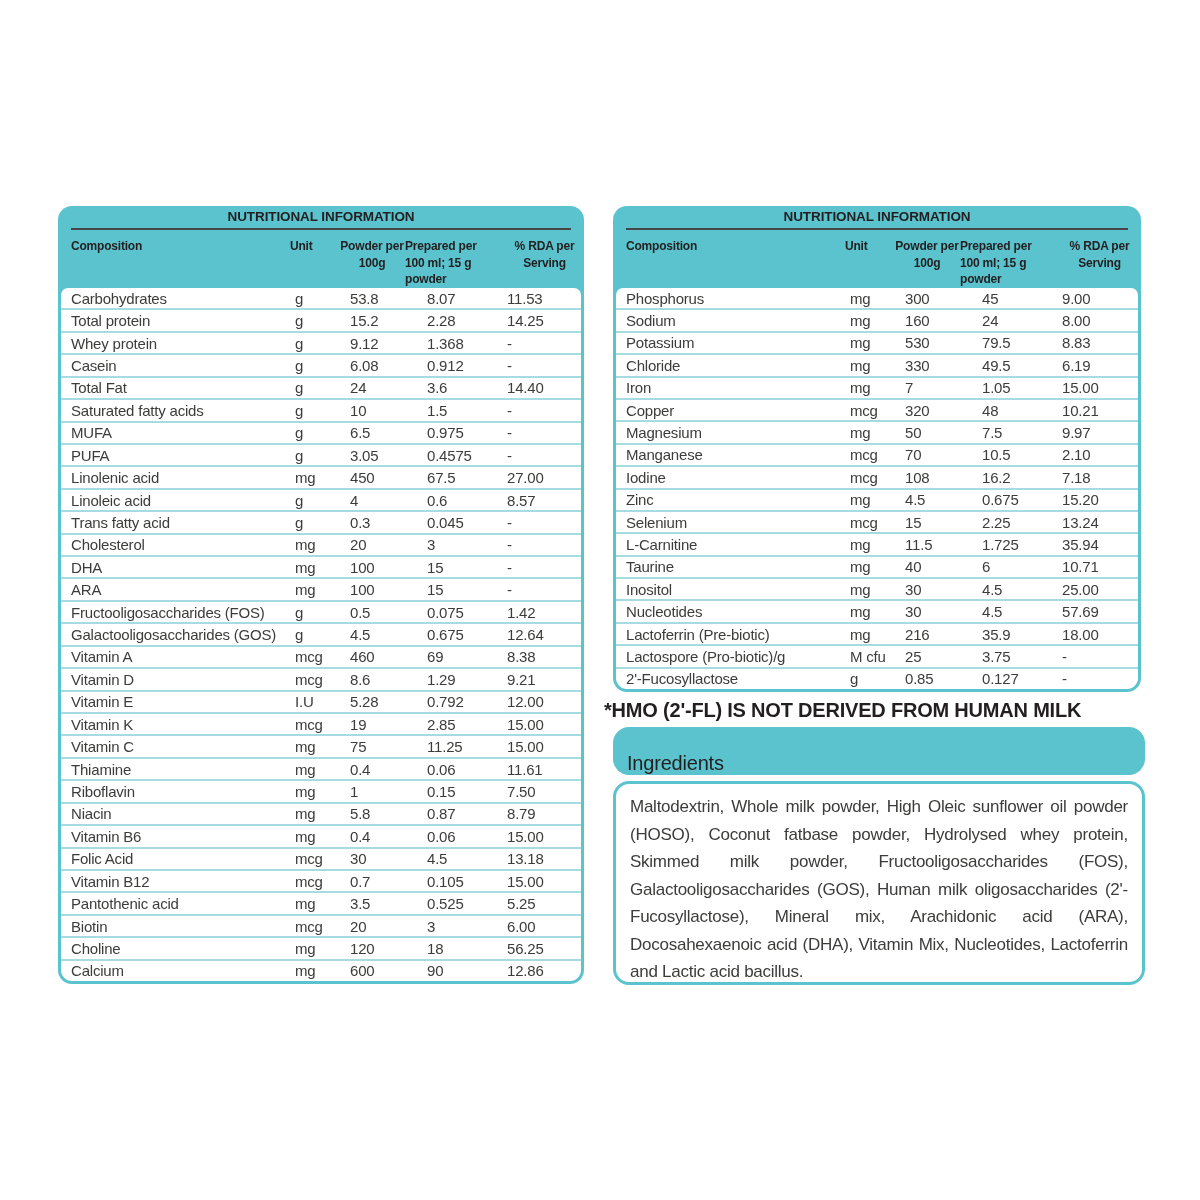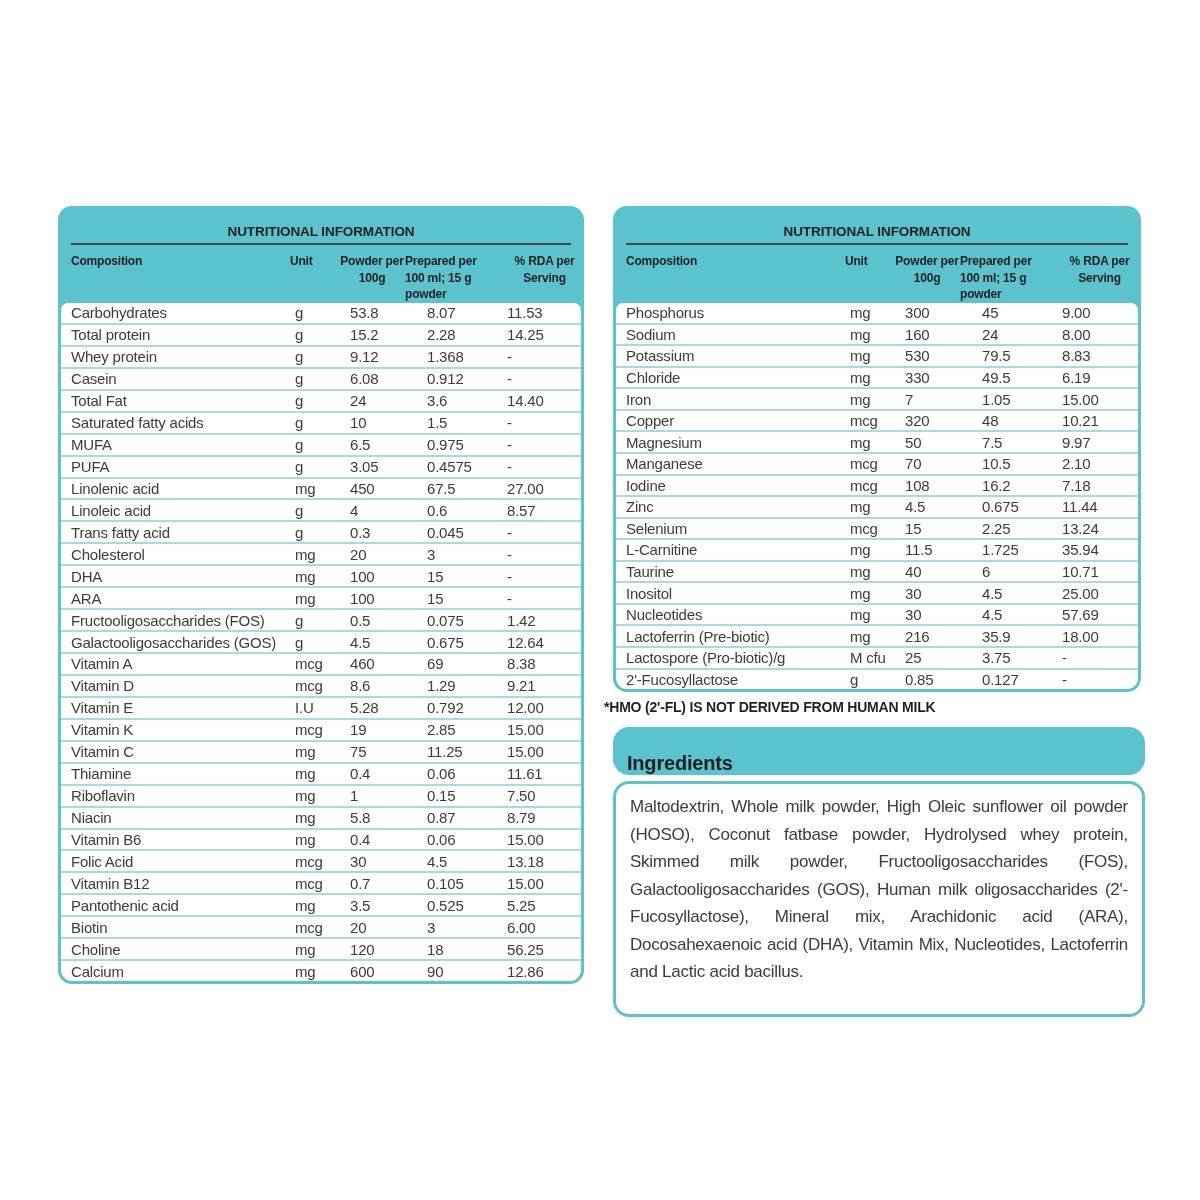--- a/index.html
+++ b/index.html
@@ -17,21 +17,21 @@
   
   .card{
     position:absolute;
     background:var(--teal);
     border-radius:14px;
     display:flex;flex-direction:column;
   }
   .card.left{left:58px;top:206px;width:526px;height:778px;}
   .card.right{left:613px;top:206px;width:528px;height:486px;}
   .card-title{
-    margin-top:18px;
+    margin-top:3px;
     text-align:center;
     font-size:13.5px;font-weight:bold;color:var(--heading_text);
     line-height:15px;letter-spacing:-0.1px;
   }
   .title-rule{margin:4px 13px 0 13px;border-top:2px solid var(--rule);height:0;}
   .thead{position:relative;height:58px;flex:0 0 auto;}
   .thead span{
     position:absolute;top:8px;
     font-size:12px;font-weight:bold;color:var(--heading_text);
     line-height:16.5px;letter-spacing:-0.2px;
@@ -60,38 +60,38 @@
     letter-spacing:-0.2px;
     line-height:1;
   }
   .row:last-child{border-bottom:none;}
   .cell{display:block;white-space:nowrap;}
   .cell.c0{padding-left:10px;}
 
   
   .hmo-note{
     position:absolute;left:604px;top:699px;width:540px;
-    font-size:14px;font-weight:bold;color:var(--heading_text);
+    font-size:20px;font-weight:bold;color:var(--heading_text);
     letter-spacing:-0.2px;
   }
 
   
   .ingredients-bar{
     position:absolute;left:613px;top:727px;width:532px;height:48px;
     background:var(--teal);border-radius:16px;
     display:flex;align-items:center;
   }
   .ingredients-bar span{
     padding-left:14px;
-    font-size:20px;font-weight:bold;color:var(--heading_text);
+    font-size:20px;font-weight:normal;color:var(--heading_text);
     letter-spacing:-0.2px;
     margin-top:24px;
   }
   .ingredients-box{
-    position:absolute;left:613px;top:781px;width:532px;height:236px;
+    position:absolute;left:613px;top:781px;width:532px;height:204px;
     background:#fff;border:3px solid var(--teal);border-radius:16px;
     padding:9px 14px;
   }
   .ingredients-box p{
     font-size:17px;color:var(--text);
     line-height:27.5px;
     text-align:justify;
     letter-spacing:-0.25px;
   }
 </style>
@@ -403,21 +403,21 @@
           <span class="cell c1">mcg</span>
           <span class="cell c2">108</span>
           <span class="cell c3">16.2</span>
           <span class="cell c4">7.18</span>
         </div>
         <div class="row">
           <span class="cell c0">Zinc</span>
           <span class="cell c1">mg</span>
           <span class="cell c2">4.5</span>
           <span class="cell c3">0.675</span>
-          <span class="cell c4">11.44</span>
+          <span class="cell c4">15.20</span>
         </div>
         <div class="row">
           <span class="cell c0">Selenium</span>
           <span class="cell c1">mcg</span>
           <span class="cell c2">15</span>
           <span class="cell c3">2.25</span>
           <span class="cell c4">13.24</span>
         </div>
         <div class="row">
           <span class="cell c0">L-Carnitine</span>

